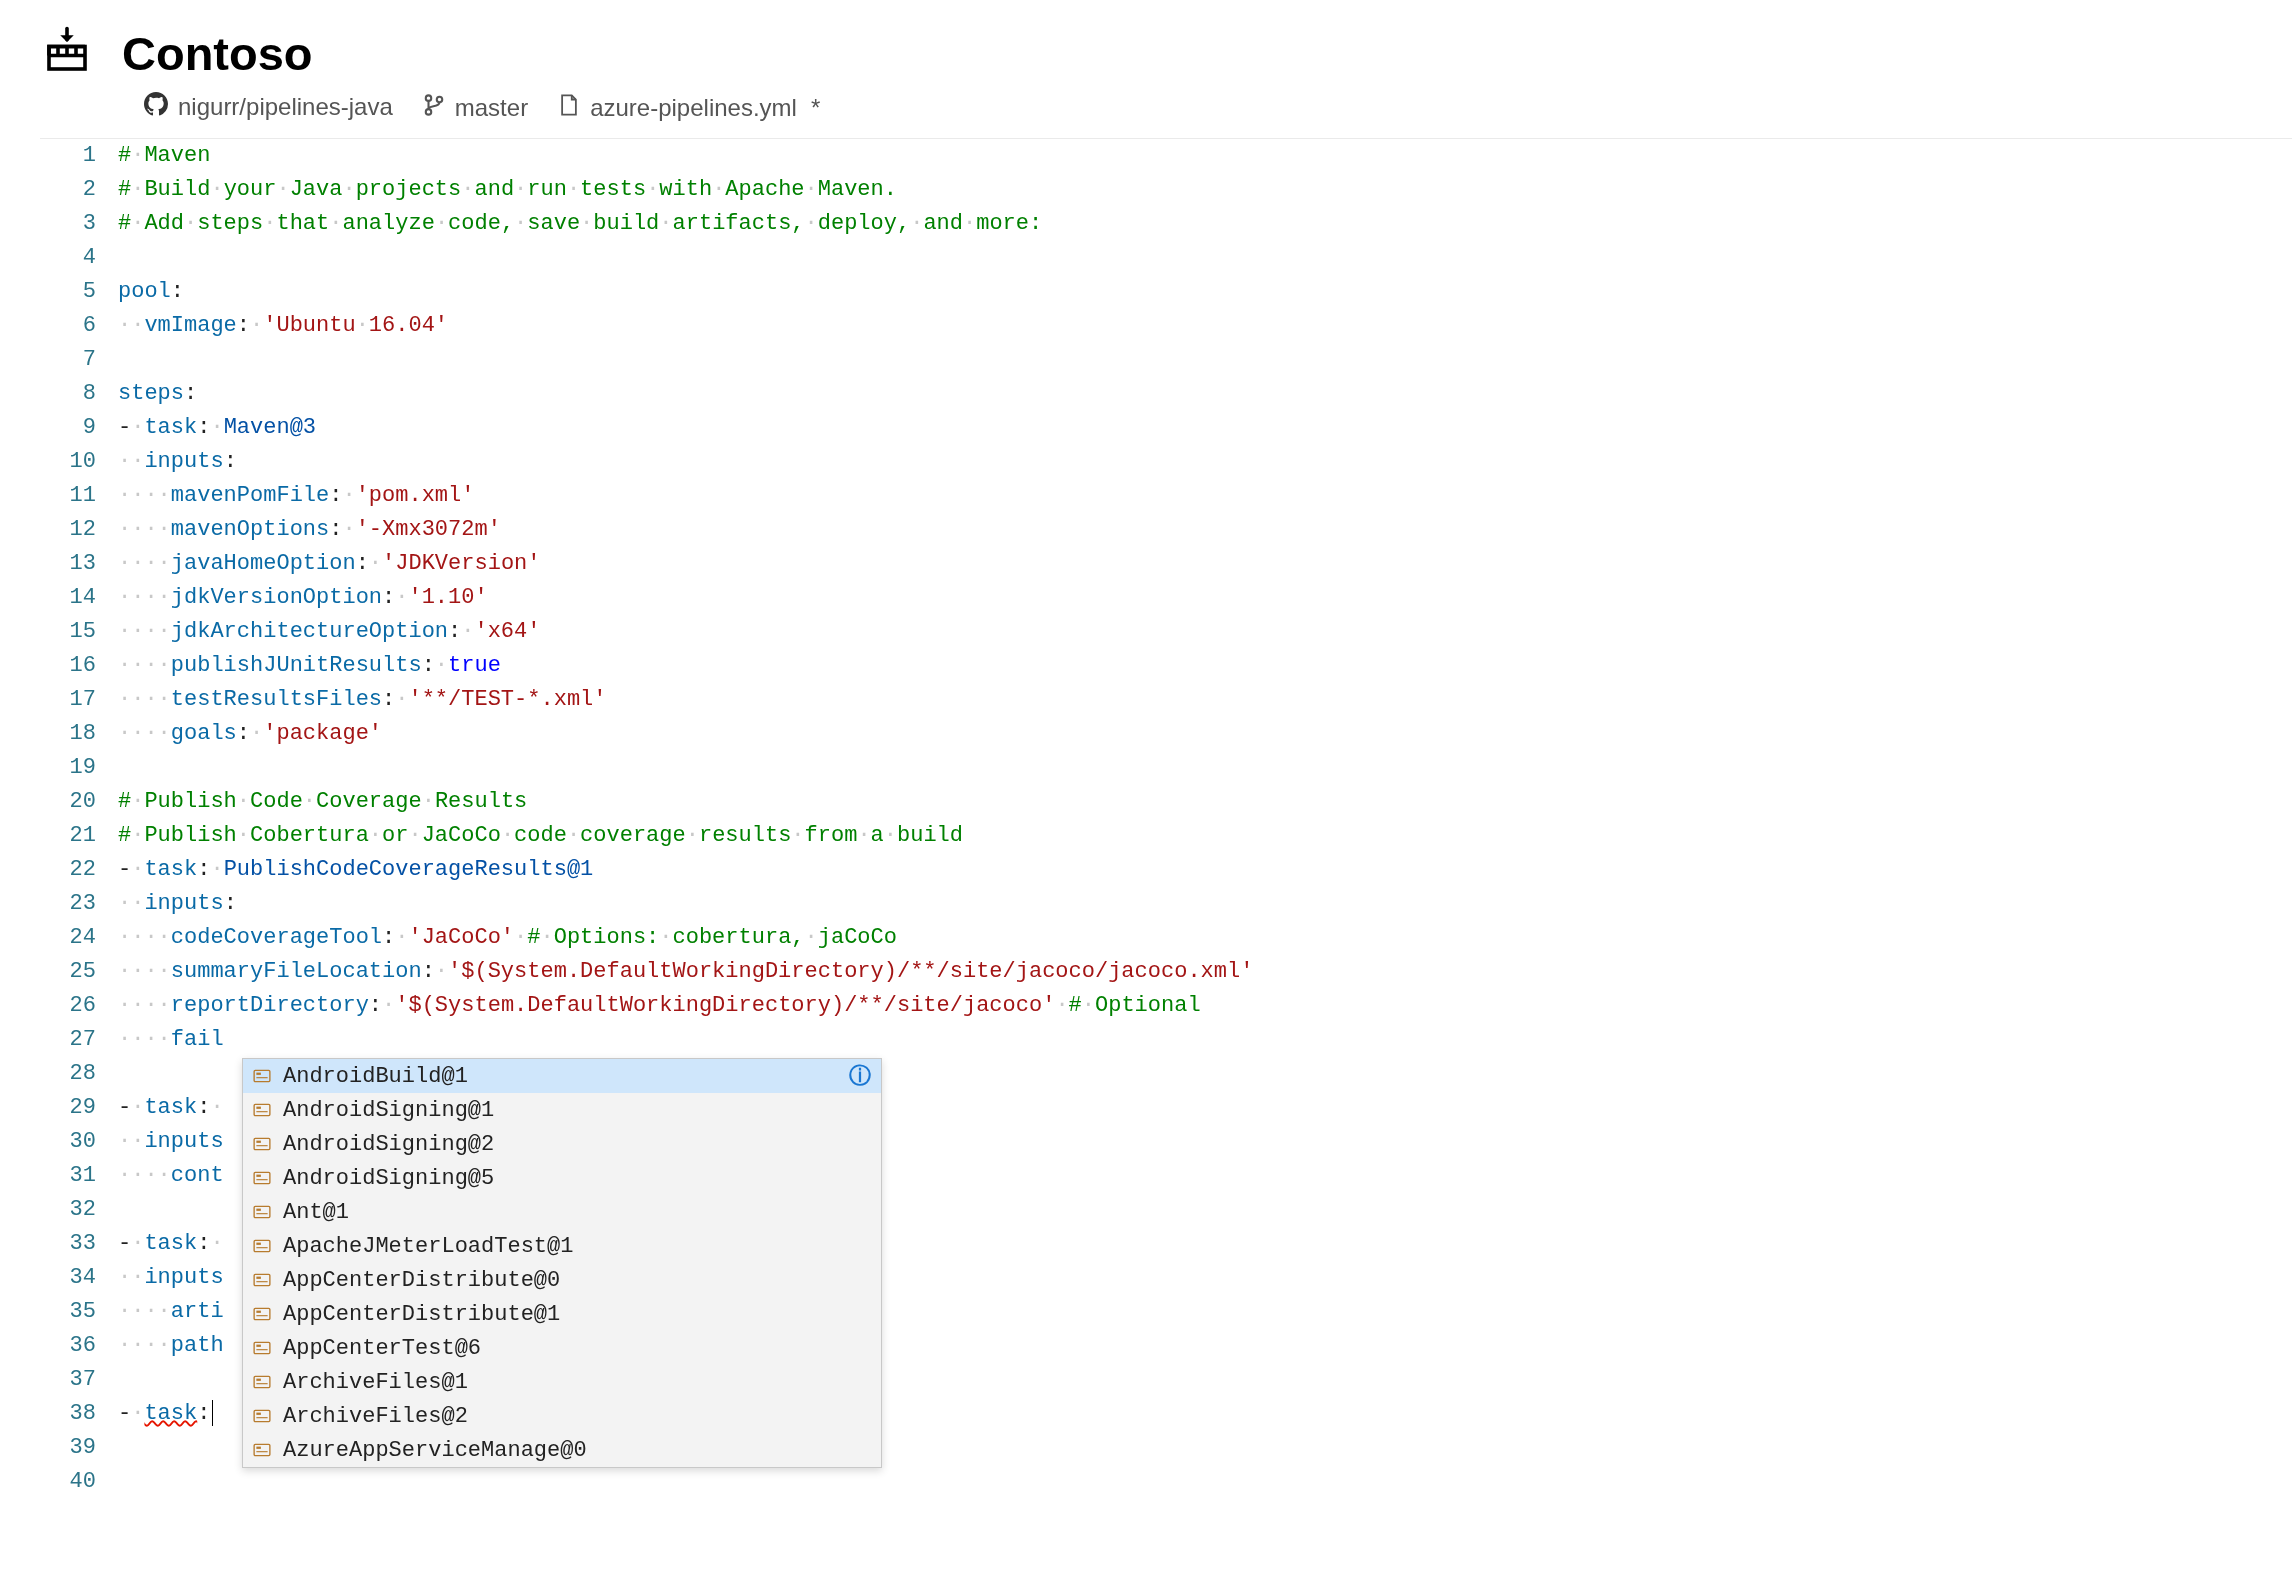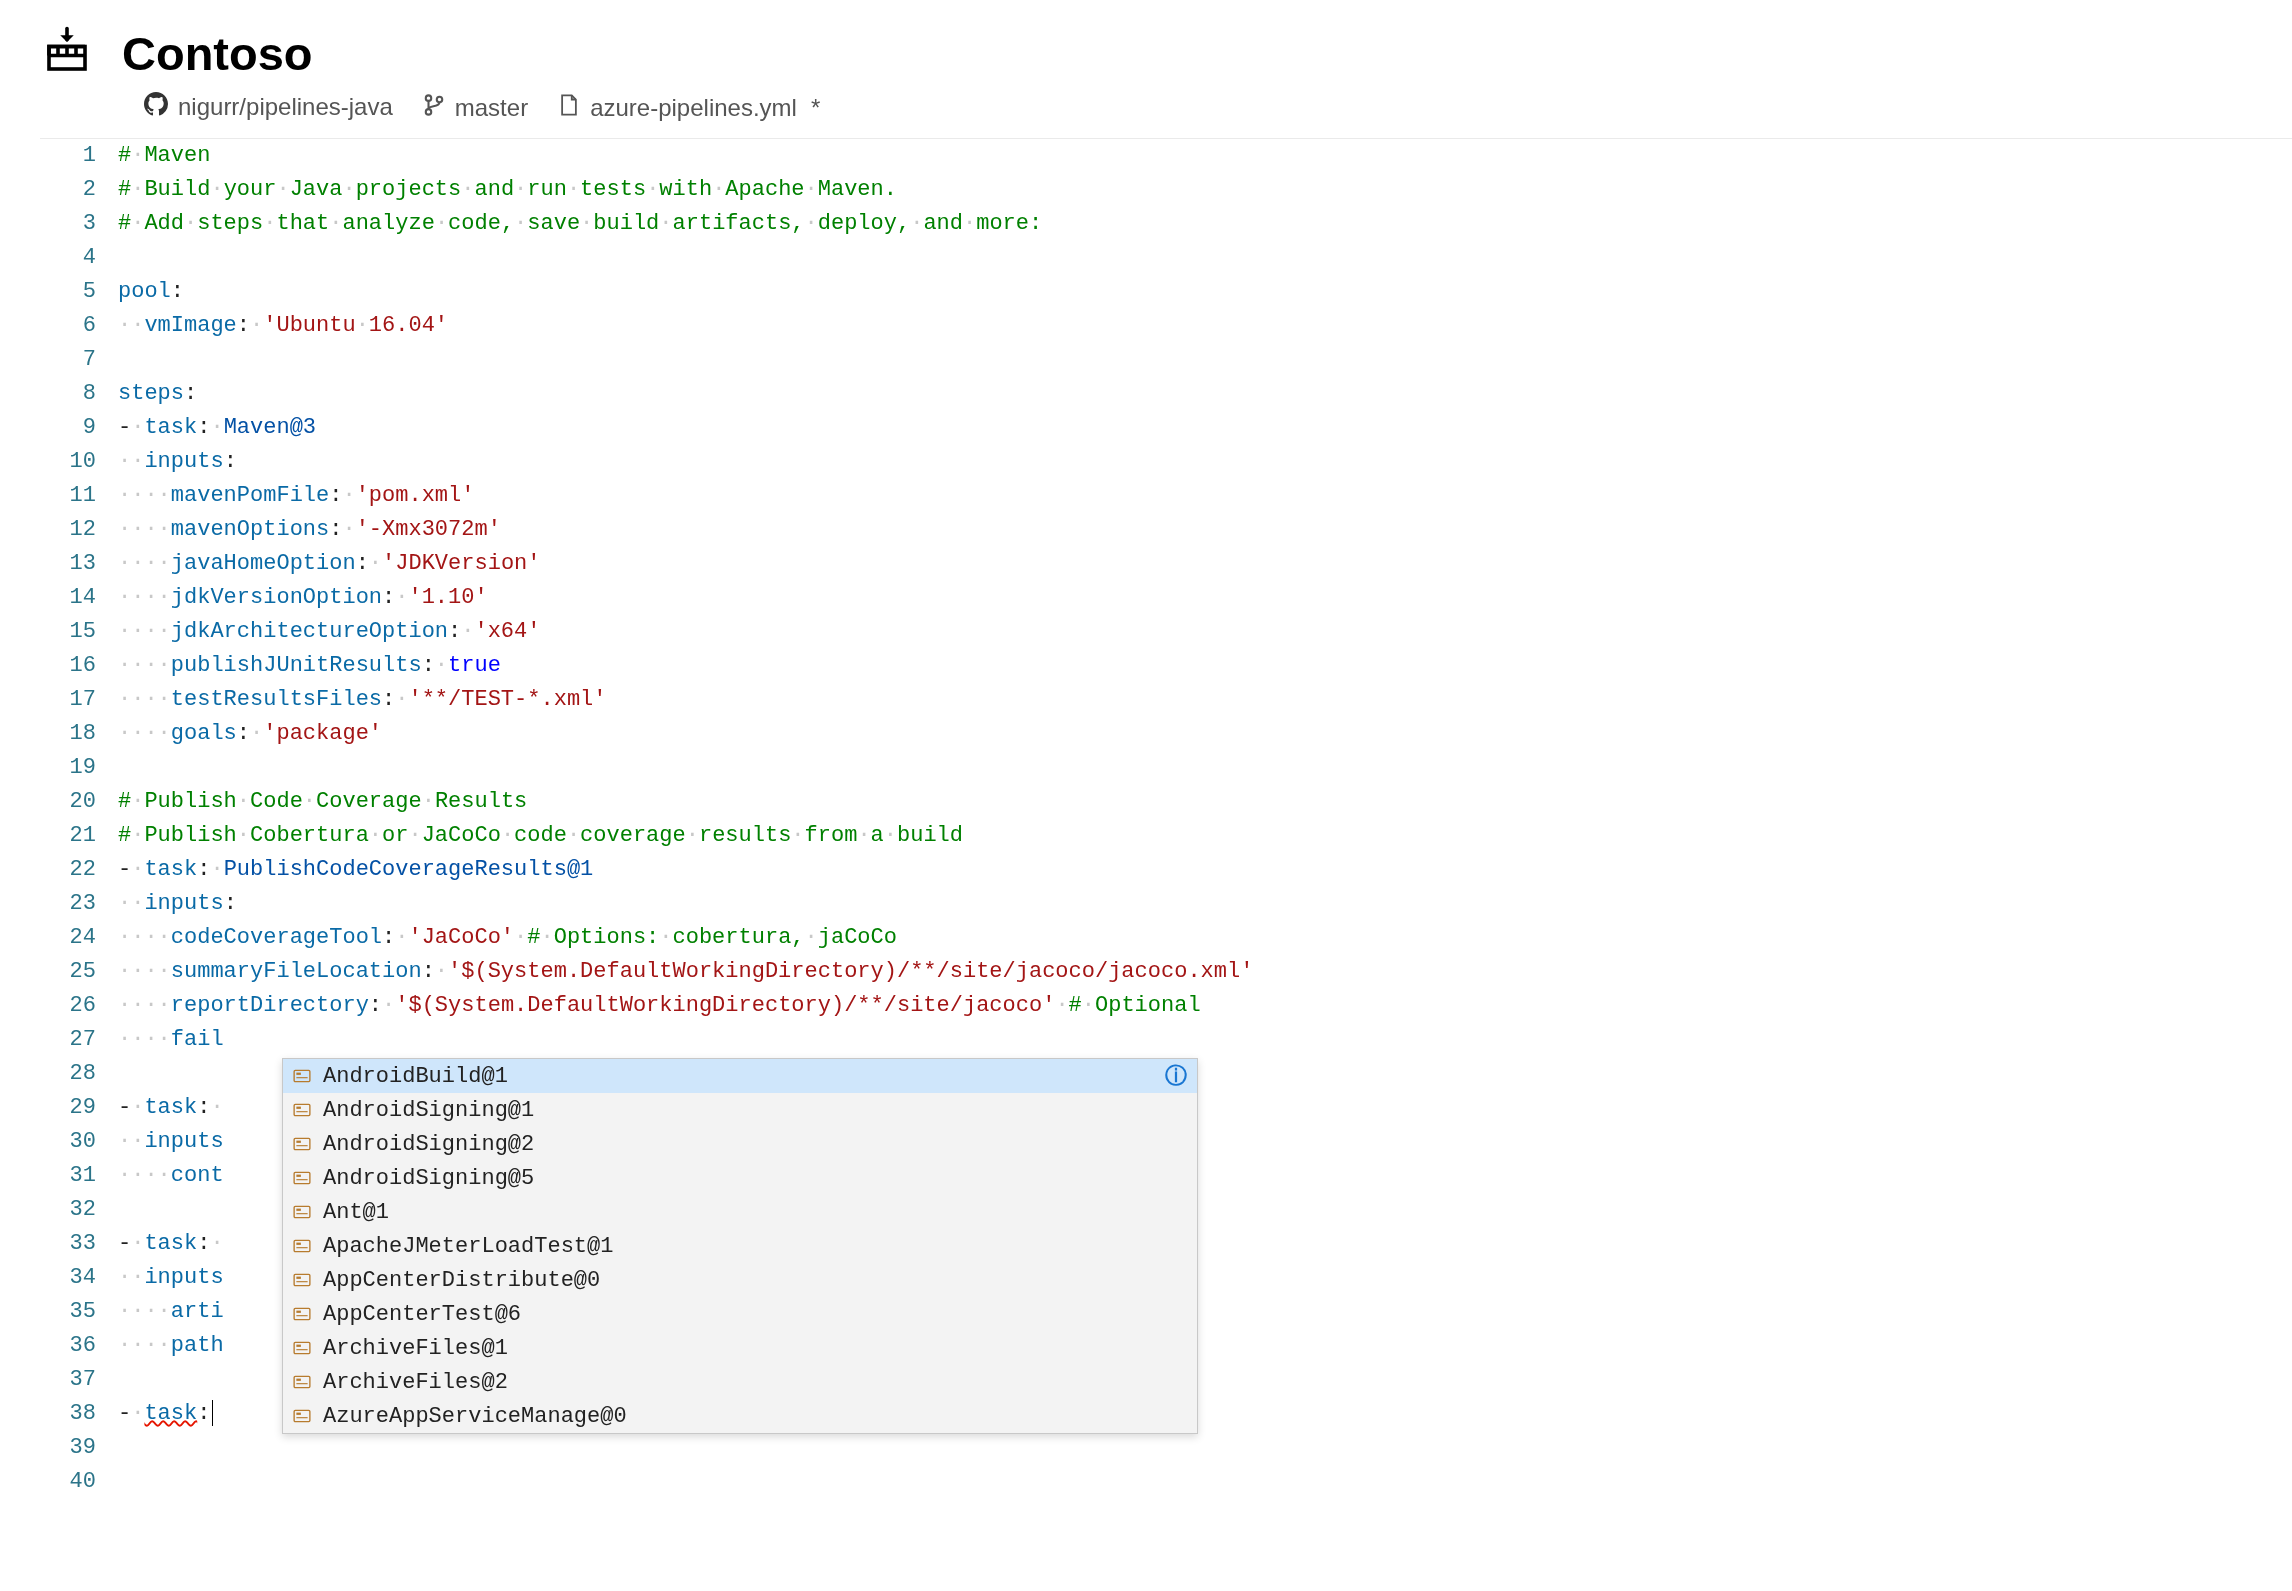--- a/index.html
+++ b/index.html
@@ -69,26 +69,25 @@
   .tok-colon { color: #222; }
   .tok-dash { color: #222; }
   .tok-value { color: #0451a5; }
   .tok-string { color: #a31515; }
   .tok-bool { color: #0000ff; }
   .tok-link { color: #008000; text-decoration: underline; }
   .suggest-box {
     position: absolute;
     left: 124px;
     top: 919px;
-    width: 916px;
+    width: 640px;
     background: #f3f3f3;
     border: 1px solid #c8c8c8;
     box-shadow: 0 3px 8px rgba(0,0,0,0.15);
     z-index: 10;
-    margin-left: 40px;
   }
   .suggest-item {
     display: flex;
     align-items: center;
     height: 34px;
     padding: 0 10px;
     font-size: 22px;
   }
   .suggest-item.selected {
     background: #cfe6fb;
@@ -321,20 +320,30 @@
           <span class="label">AppCenterDistribute@0</span>
         </div>
         <div class="suggest-item">
           <span class="sicon">
             <svg width="18" height="18" viewBox="0 0 16 16">
               <rect x="1" y="3" width="14" height="10" rx="1" fill="none" stroke="#b77b2e" stroke-width="1.2"></rect>
               <rect x="3" y="5" width="4" height="2" fill="#b77b2e"></rect>
               <rect x="3" y="9" width="10" height="1" fill="#b77b2e"></rect>
             </svg>
           </span>
+          <span class="label">AppCenterDistribute@1</span>
+        </div>
+        <div class="suggest-item">
+          <span class="sicon">
+            <svg width="18" height="18" viewBox="0 0 16 16">
+              <rect x="1" y="3" width="14" height="10" rx="1" fill="none" stroke="#b77b2e" stroke-width="1.2"></rect>
+              <rect x="3" y="5" width="4" height="2" fill="#b77b2e"></rect>
+              <rect x="3" y="9" width="10" height="1" fill="#b77b2e"></rect>
+            </svg>
+          </span>
           <span class="label">AppCenterTest@6</span>
         </div>
         <div class="suggest-item">
           <span class="sicon">
             <svg width="18" height="18" viewBox="0 0 16 16">
               <rect x="1" y="3" width="14" height="10" rx="1" fill="none" stroke="#b77b2e" stroke-width="1.2"></rect>
               <rect x="3" y="5" width="4" height="2" fill="#b77b2e"></rect>
               <rect x="3" y="9" width="10" height="1" fill="#b77b2e"></rect>
             </svg>
           </span>

